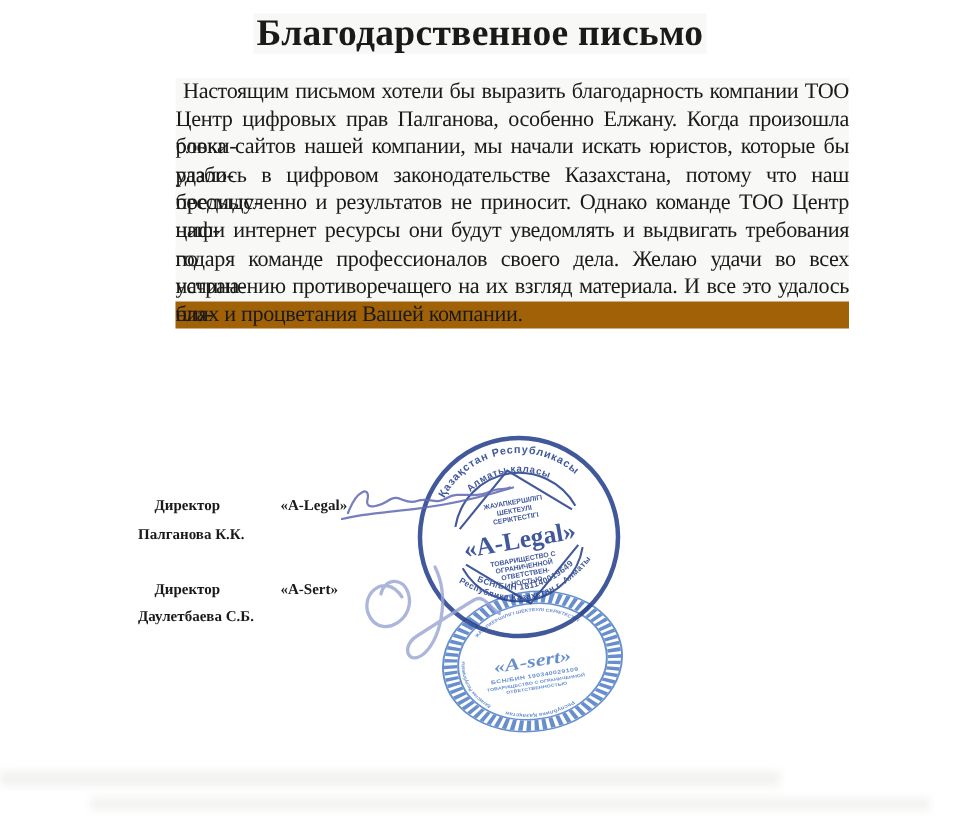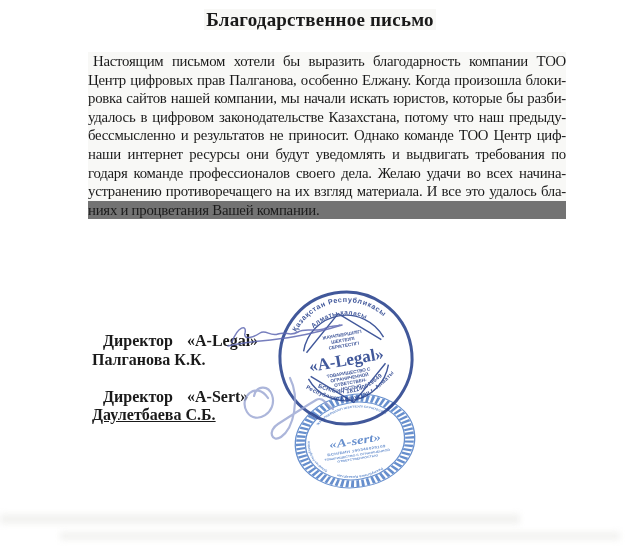--- a/index.html
+++ b/index.html
@@ -3,37 +3,37 @@
 <meta charset="utf-8">
 <style>
   html,body{margin:0;padding:0;}
   body{
     width:640px;height:546px;position:relative;background:#ffffff;overflow:hidden;
     font-family:"Liberation Serif","DejaVu Serif",serif;color:#1a1a1a;
   }
   .page{position:absolute;inset:0;}
   .title{
     position:absolute;top:9px;left:0;width:640px;text-align:center;
-    font-size:19px;font-weight:bold;letter-spacing:0.2px;
+    font-size:25px;font-weight:bold;letter-spacing:0.2px;
   }
   .title span{background:#f8f8f6;padding:0 2px;}
   .bodytext{
     position:absolute;left:88px;top:52px;width:478px;
     font-size:14.8px;letter-spacing:-0.25px;line-height:18.6px;
   }
-  .bodyline{text-align:justify;text-align-last:justify;height:18.6px;background:#f8f8f6;}
+  .bodyline{text-align:justify;text-align-last:justify;height:18.6px;background:#f8f8f6;margin-left:29px;}
   .bodyline.first{text-indent:5px;}
-  .bodyline.last{text-align-last:left;background:#737373;}
-  .sigline{position:absolute;font-weight:bold;font-size:16px;white-space:nowrap;}
+  .bodyline.last{text-align-last:left;background:#a16207;}
+  .sigline{position:absolute;font-weight:bold;font-size:10px;white-space:nowrap;}
   .sig-role-1{left:103px;top:332px;}
   .sig-comp-1{left:187px;top:332px;}
   .sig-name-1{left:92px;top:351px;}
   .sig-role-2{left:103px;top:388px;}
   .sig-comp-2{left:187px;top:388px;}
-  .sig-name-2{left:92px;top:406px;text-decoration:underline;}
+  .sig-name-2{left:92px;top:406px;}
   svg{position:absolute;overflow:visible;}
   .stamp-legal{left:276px;top:288px;transform:rotate(-10deg);opacity:.88;}
   .stamp-sert{left:285px;top:371px;transform:rotate(-9deg) scale(.93,.72);opacity:.85;}
   .sigmark1{left:226px;top:316px;opacity:.85;}
   .sigmark2{left:234px;top:366px;opacity:.8;}
   .ring-big{font-family:"Liberation Sans","DejaVu Sans",sans-serif;font-size:7.2px;font-weight:bold;letter-spacing:.6px;}
   .ring-mid{font-family:"Liberation Sans","DejaVu Sans",sans-serif;font-size:6.4px;font-weight:bold;letter-spacing:.5px;}
   .ring-sm{font-family:"Liberation Sans","DejaVu Sans",sans-serif;font-size:5.6px;font-weight:bold;letter-spacing:.3px;}
   .tiny{font-family:"Liberation Sans","DejaVu Sans",sans-serif;font-size:4.6px;font-weight:bold;text-anchor:middle;}
   .tiny2{font-family:"Liberation Sans","DejaVu Sans",sans-serif;font-size:3.9px;font-weight:bold;text-anchor:middle;}

